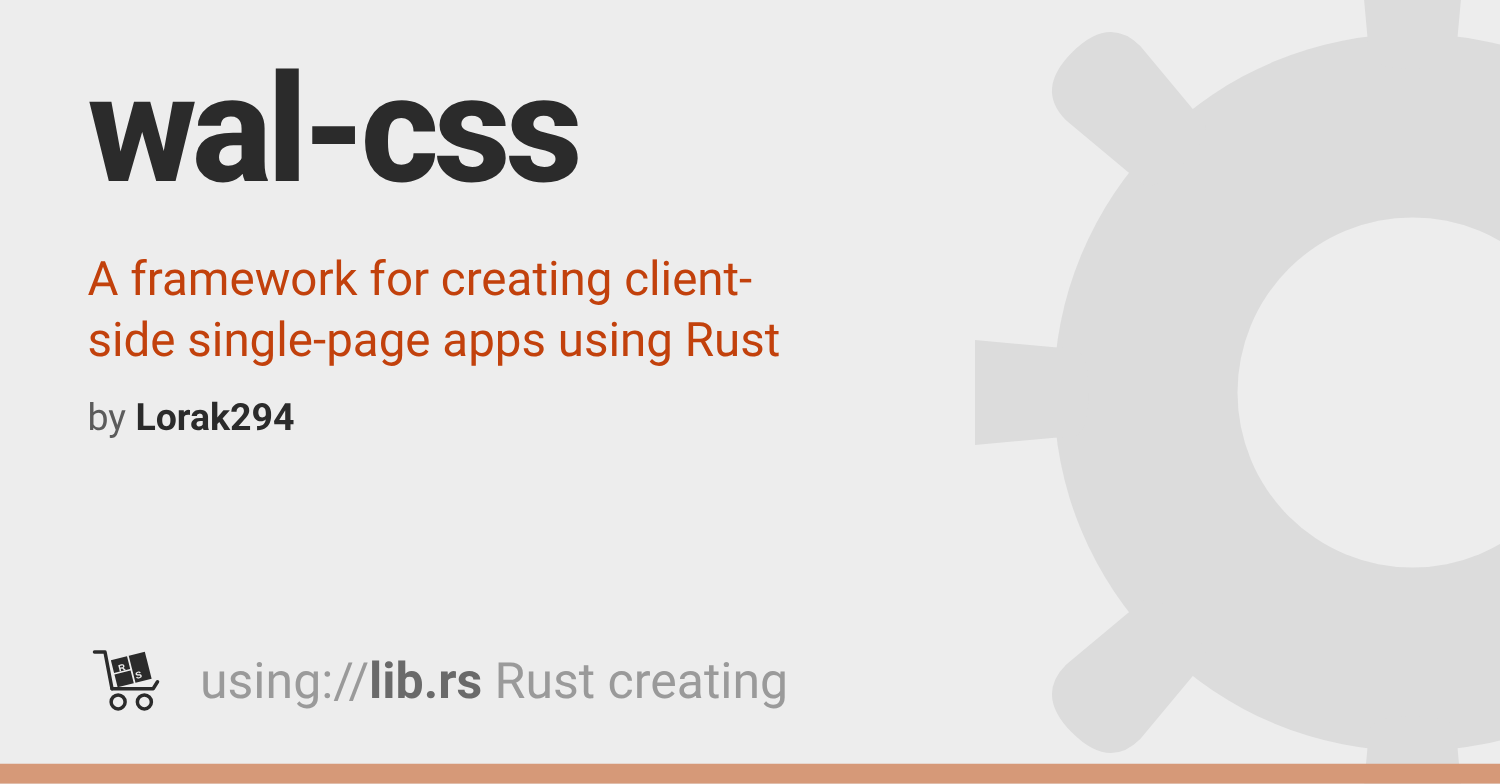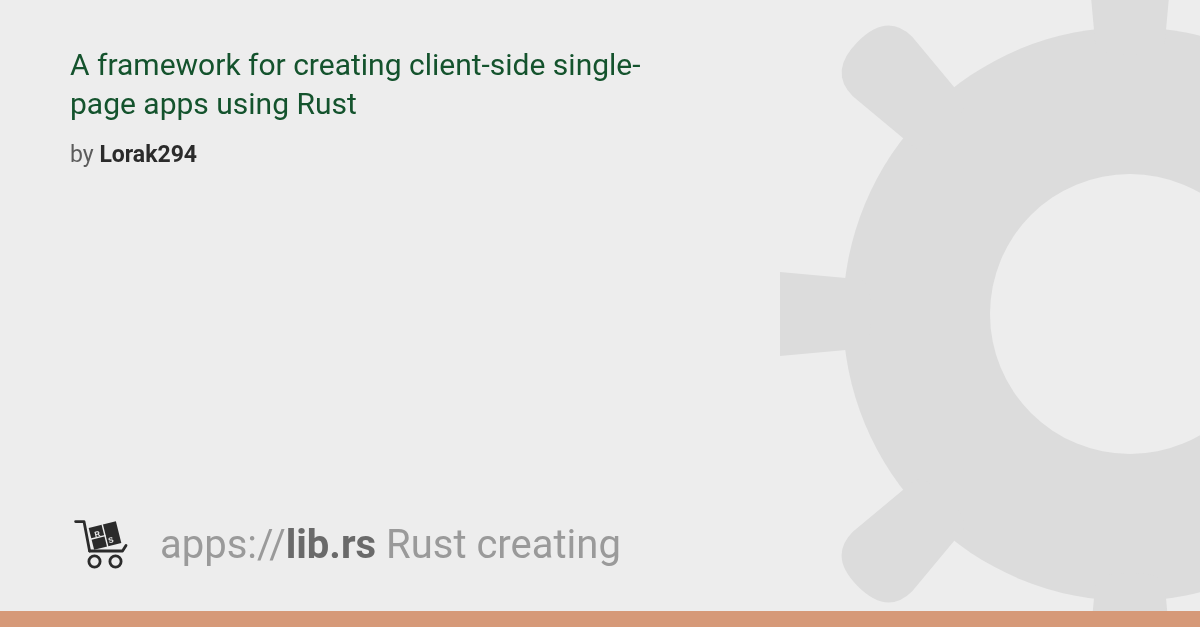--- a/index.html
+++ b/index.html
@@ -44,30 +44,30 @@
     .title {
       font-size: 120px;
       font-weight: 800;
       color: #2b2b2b;
       line-height: 1;
       letter-spacing: -4px;
       margin-bottom: 35px;
     }
     
     .description {
-      font-size: 30px;
-      color: #14532d;
+      font-size: 38px;
+      color: #c2410c;
       line-height: 1.3;
       max-width: 600px;
       margin-bottom: 18px;
       font-weight: 400;
     }
     
     .author-line {
-      font-size: 23px;
+      font-size: 30px;
       color: #5c5c5c;
     }
     
     .author-name {
       font-weight: 700;
       color: #2b2b2b;
     }
     
     .footer {
       display: flex;
@@ -120,20 +120,21 @@
     <use href="#tooth" transform="rotate(180)"></use>
     <use href="#tooth" transform="rotate(225)"></use>
     <use href="#tooth" transform="rotate(270)"></use>
     <use href="#tooth" transform="rotate(315)"></use>
   </g>
   <circle cx="100" cy="100" r="40" fill="#ededed"></circle>
 </svg>
 
 <div class="content">
   <div class="main-area">
+    <h1 class="title">wal-css</h1>
     <p class="description">A framework for creating client-side single-page apps using Rust</p>
     <p class="author-line">
       <span>by </span><span class="author-name">Lorak294</span>
     </p>
   </div>
 
   <div class="footer">
     <svg class="logo-icon" viewBox="0 0 100 100">
       <g stroke="#2b2b2b" stroke-width="4" fill="none" stroke-linecap="round" stroke-linejoin="round">
 
@@ -147,18 +148,18 @@
           <text x="3" y="12" font-size="11" font-weight="700" fill="#ededed" font-family="Arial" stroke="none">S</text>
           <line x1="-20" y1="0" x2="0" y2="0" stroke="#ededed" stroke-width="2"></line>
           <line x1="0" y1="-16" x2="0" y2="16" stroke="#ededed" stroke-width="2"></line>
         </g>
 
         <circle cx="35" cy="75" r="8" fill="none"></circle>
         <circle cx="65" cy="75" r="8" fill="none"></circle>
       </g>
     </svg>
     <div class="url-text">
-      <span>apps://</span><span class="url-domain">lib.rs</span><span> Rust creating</span>
+      <span>using://</span><span class="url-domain">lib.rs</span><span> Rust creating</span>
     </div>
   </div>
 </div>
 
 <div class="bottom-bar"></div>
 
 </body></html>

